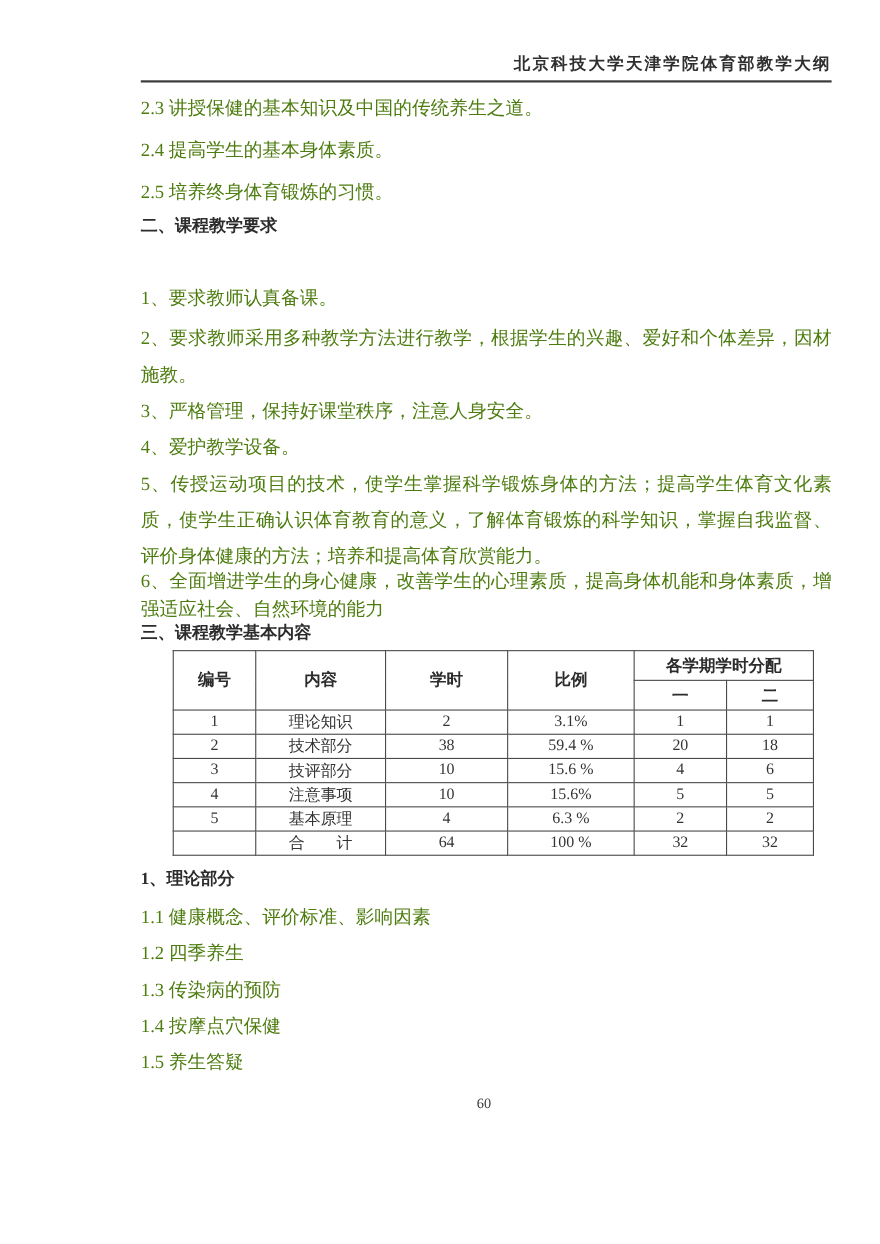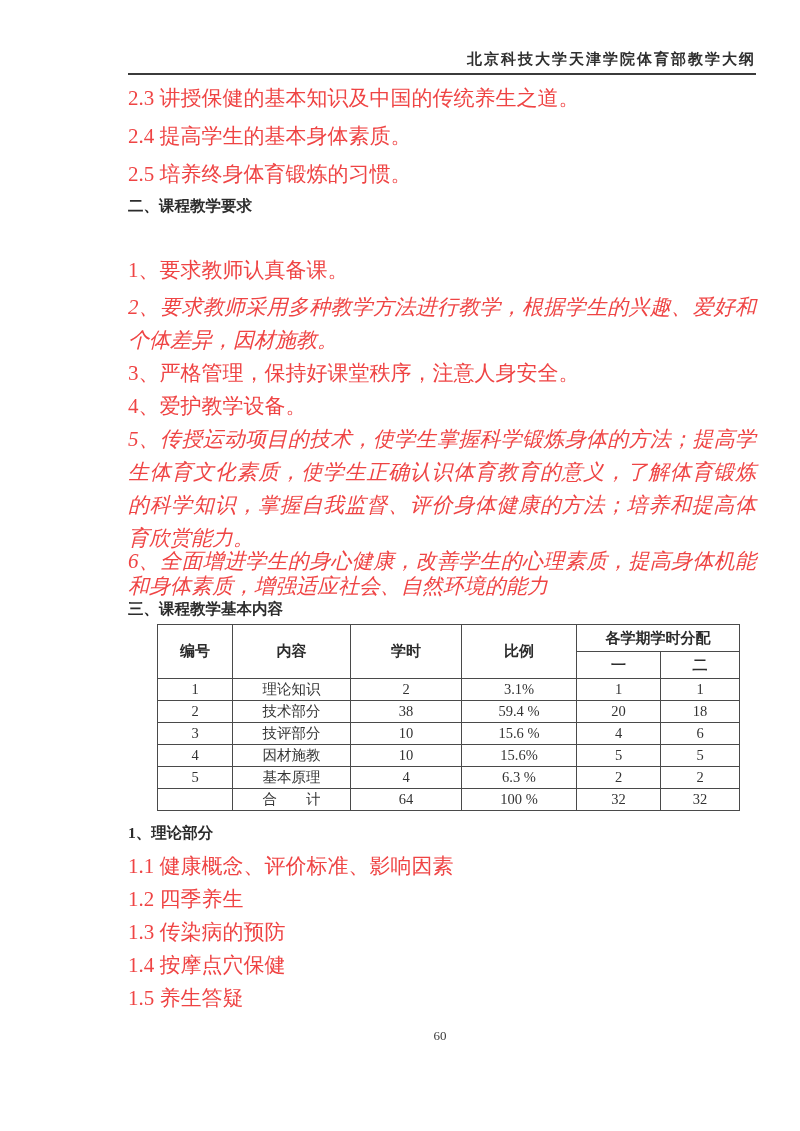--- a/index.html
+++ b/index.html
@@ -25,38 +25,38 @@
   }
   .header-rule {
     margin-top: 4px;
     border-bottom: 2px solid #3b3b3b;
     height: 0;
   }
 
   
   p.body-line {
     margin: 0;
-    font-size: 21px;
+    font-size: 17px;
     line-height: 33px;
-    color: #ef4444;
+    color: #4d7c0f;
   }
   .intro p.body-line { margin-bottom: 5px; }
   .intro p.body-line:first-child { margin-top: 7px; }
 
   h2.sec-heading {
     margin: 0;
     font-size: 15.5px;
     font-weight: bold;
     line-height: 20px;
     color: #2c2c2c;
   }
   .h2-req { margin-top: 25px; }
 
   .req-items p.body-line:first-child { margin-top: 38px; margin-bottom: 4px; }
-  .just { text-align: justify; text-align-last: left; font-style: italic; }
+  .just { text-align: justify; text-align-last: left; }
   .para6 { line-height: 25px !important; margin-top: -6px !important; }
 
   .h2-content { margin-top: 0; }
 
   
   table.hours {
     margin: 5px 0 0 29px;
     width: 582px;
     border-collapse: collapse;
     table-layout: fixed;
@@ -170,21 +170,21 @@
         <tr>
           <td>3</td>
           <td>技评部分</td>
           <td>10</td>
           <td>15.6 %</td>
           <td>4</td>
           <td>6</td>
         </tr>
         <tr>
           <td>4</td>
-          <td>因材施教</td>
+          <td>注意事项</td>
           <td>10</td>
           <td>15.6%</td>
           <td>5</td>
           <td>5</td>
         </tr>
         <tr>
           <td>5</td>
           <td>基本原理</td>
           <td>4</td>
           <td>6.3 %</td>

